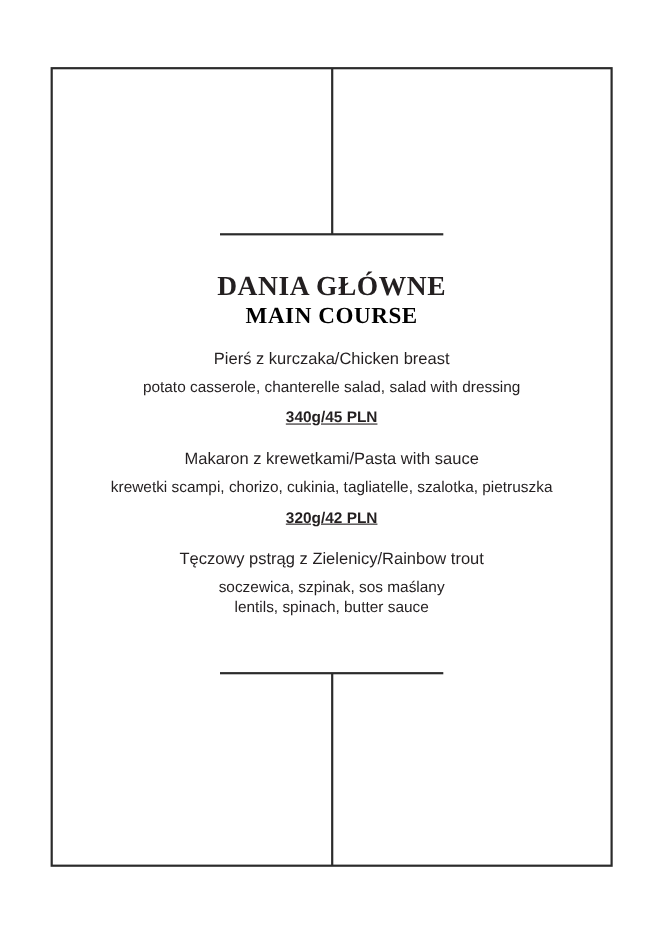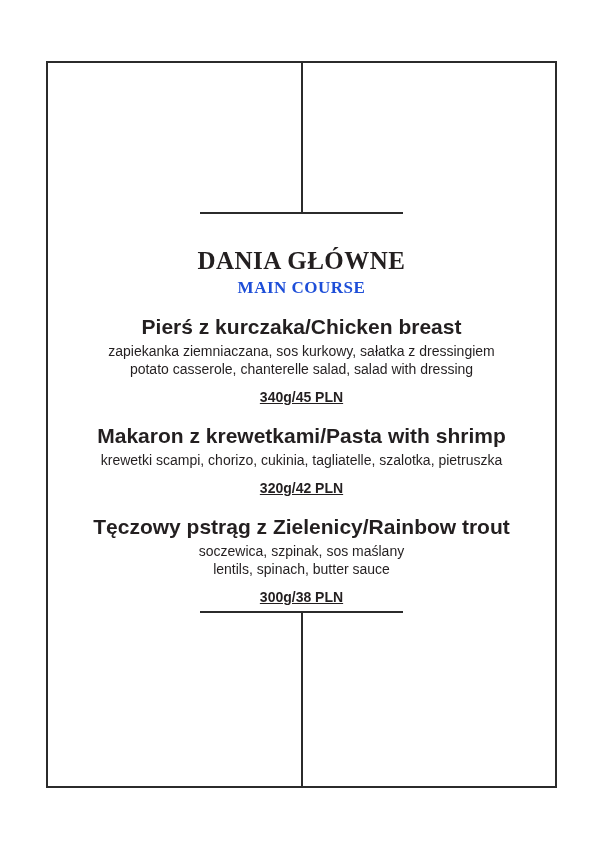--- a/index.html
+++ b/index.html
@@ -38,30 +38,30 @@
     font-family: "Liberation Serif", serif;
     font-weight: 700;
     font-size: 25px;
     line-height: 27px;
     letter-spacing: 0.5px;
     color: #231f20;
   }
   .title-en {
     font-family: "Liberation Serif", serif;
     font-weight: 700;
-    font-size: 17px;
+    font-size: 21px;
     line-height: 19px;
     letter-spacing: 0.5px;
     margin-top: 4px;
-    color: #1d4ed8;
+    color: #000000;
   }
   .menu-item { margin-top: 20px; }
   .item-name {
-    font-size: 21px;
-    font-weight: 700;
+    font-size: 15px;
+    font-weight: 400;
     line-height: 20px;
   }
   .item-desc {
     font-size: 14px;
     line-height: 18px;
     margin-top: 5px;
   }
   .item-desc + .item-desc { margin-top: 0; }
   .item-price {
     font-size: 14px;
@@ -83,32 +83,30 @@
   <div class="line bot-horiz"></div>
   <div class="line bot-vert"></div>
 
   <div class="content">
 
     <div class="title-pl">DANIA GŁÓWNE</div>
     <div class="title-en">MAIN COURSE</div>
 
     <div class="menu-item">
       <div class="item-name">Pierś z kurczaka/Chicken breast</div>
-      <div class="item-desc">zapiekanka ziemniaczana, sos kurkowy, sałatka z dressingiem</div>
       <div class="item-desc">potato casserole, chanterelle salad, salad with dressing</div>
       <div class="item-price">340g/45 PLN</div>
     </div>
 
     <div class="menu-item">
-      <div class="item-name">Makaron z krewetkami/Pasta with shrimp</div>
+      <div class="item-name">Makaron z krewetkami/Pasta with sauce</div>
       <div class="item-desc">krewetki scampi, chorizo, cukinia, tagliatelle, szalotka, pietruszka</div>
       <div class="item-price">320g/42 PLN</div>
     </div>
 
     <div class="menu-item">
       <div class="item-name">Tęczowy pstrąg z Zielenicy/Rainbow trout</div>
       <div class="item-desc">soczewica, szpinak, sos maślany</div>
       <div class="item-desc">lentils, spinach, butter sauce</div>
-      <div class="item-price">300g/38 PLN</div>
     </div>
 
   </div>
 </div>
 
 </body></html>

